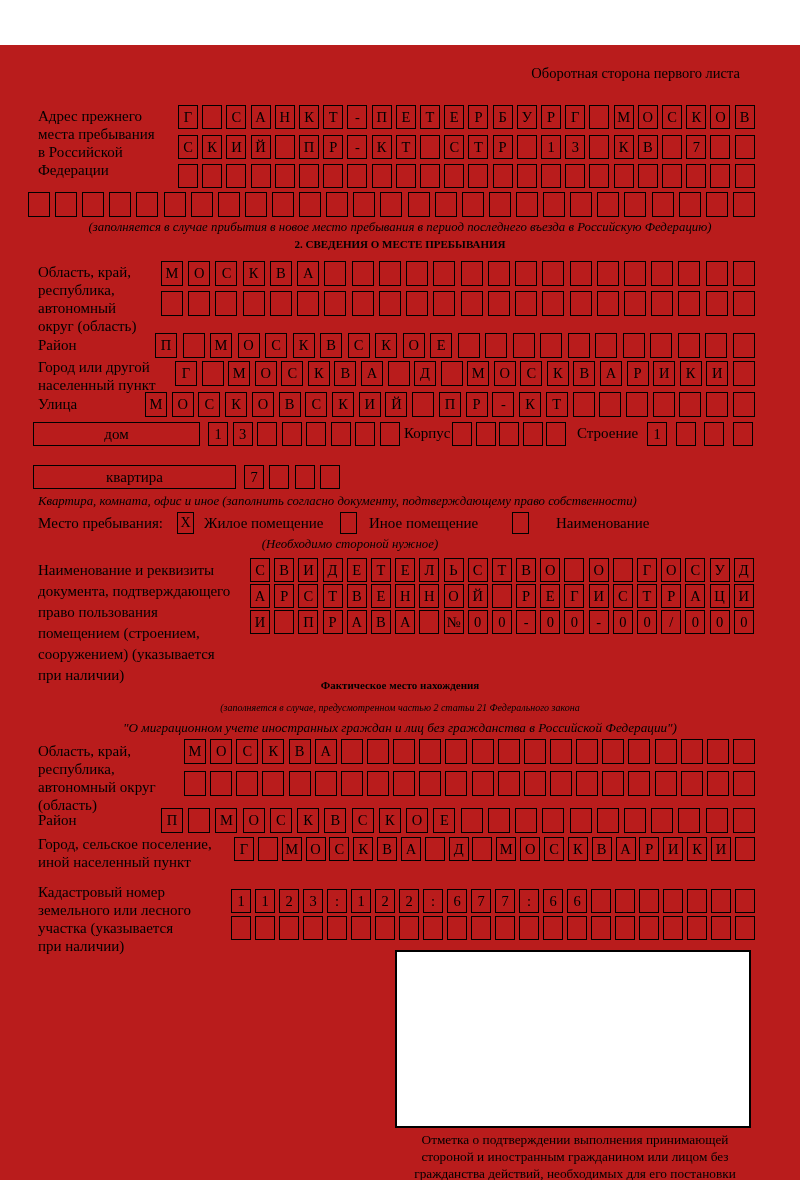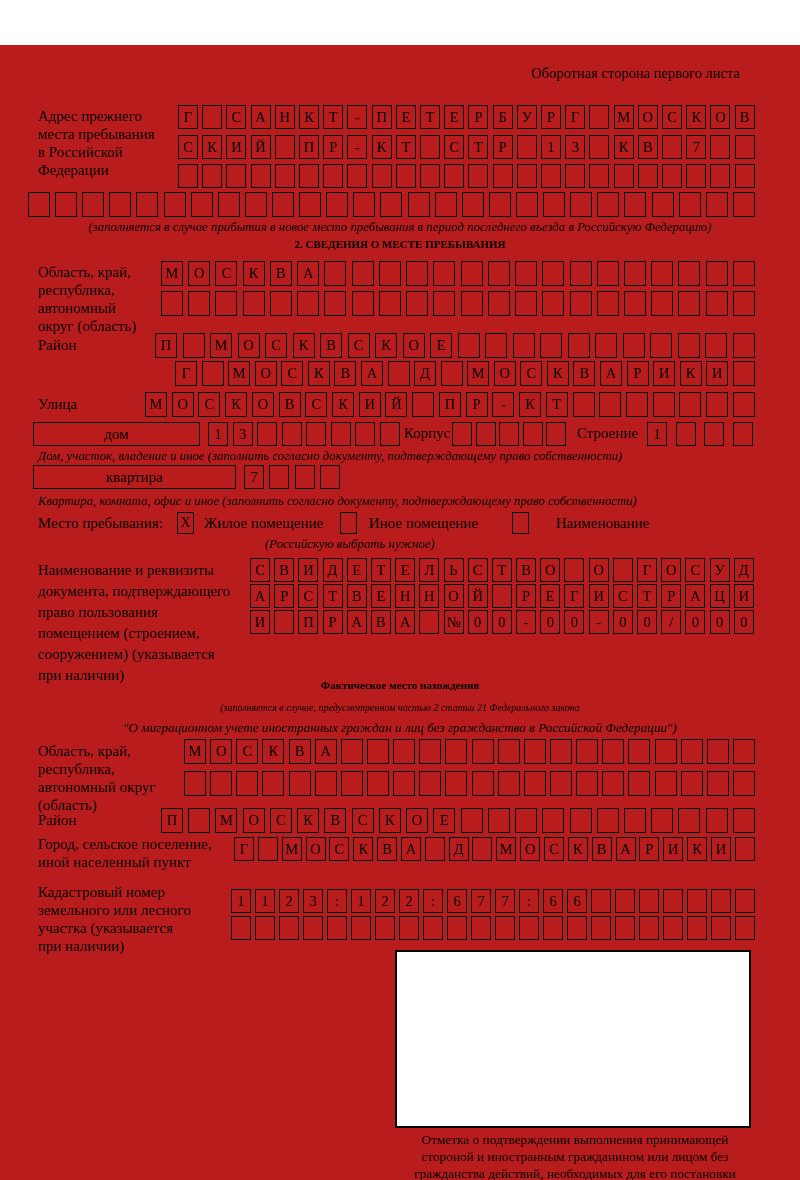--- a/index.html
+++ b/index.html
@@ -228,20 +228,22 @@
       <div class="cell"></div>
       <div class="cell"></div>
       <div class="cell"></div>
       <div class="cell"></div>
       <div class="cell"></div>
       <div class="cell"></div>
       <div class="cell"></div>
       <div class="cell"></div>
     </div>
 
+  <div class="abs lbl" style="left:38px; top:313px;">Город или другой
+населенный пункт</div>
   <div class="abs cells" style="left:175px; top:316px; width:580px;">
       <div class="cell">Г</div>
       <div class="cell"></div>
       <div class="cell">М</div>
       <div class="cell">О</div>
       <div class="cell">С</div>
       <div class="cell">К</div>
       <div class="cell">В</div>
       <div class="cell">А</div>
       <div class="cell"></div>
@@ -306,39 +308,38 @@
       <div class="cell"></div>
       <div class="cell"></div>
     </div>
   <div class="abs inline-lbl" style="left:577px; top:380px;">Строение</div>
   <div class="abs cells w20" style="left:647px; top:377px; width:106px;">
       <div class="cell">1</div>
       <div class="cell"></div>
       <div class="cell"></div>
       <div class="cell"></div>
     </div>
-  <div class="abs note" style="left:38px; top:404px;">Дом, участок, владение и иное (заполнить согласно документу, подтверждающему право собственности)</div>
 
   <div class="abs fieldbox" style="left:33px; top:420px; width:203px;">квартира</div>
   <div class="abs cells w20" style="left:244px; top:420px; width:96px;">
       <div class="cell">7</div>
       <div class="cell"></div>
       <div class="cell"></div>
       <div class="cell"></div>
     </div>
   <div class="abs note" style="left:38px; top:449px;">Квартира, комната, офис и иное (заполнить согласно документу, подтверждающему право собственности)</div>
 
   <div class="abs inline-lbl" style="left:38px; top:470px;">Место пребывания:</div>
   <div class="abs checkbox" style="left:177px; top:467px;">X</div>
   <div class="abs inline-lbl" style="left:204px; top:470px;">Жилое помещение</div>
   <div class="abs checkbox" style="left:340px; top:467px;"></div>
   <div class="abs inline-lbl" style="left:369px; top:470px;">Иное помещение</div>
   <div class="abs checkbox" style="left:512px; top:467px;"></div>
   <div class="abs inline-lbl" style="left:556px; top:470px;">Наименование</div>
-  <div class="abs note center" style="left:150px; top:492px; width:400px;">(Российскую выбрать нужное)</div>
+  <div class="abs note center" style="left:150px; top:492px; width:400px;">(Необходимо стороной нужное)</div>
 
   <div class="abs lbl" style="left:38px; top:515px; line-height:21px;">Наименование и реквизиты
 документа, подтверждающего
 право пользования
 помещением (строением,
 сооружением) (указывается
 при наличии)</div>
   <div class="abs cells w20" style="left:250px; top:513px; width:504px;">
       <div class="cell">С</div>
       <div class="cell">В</div>

